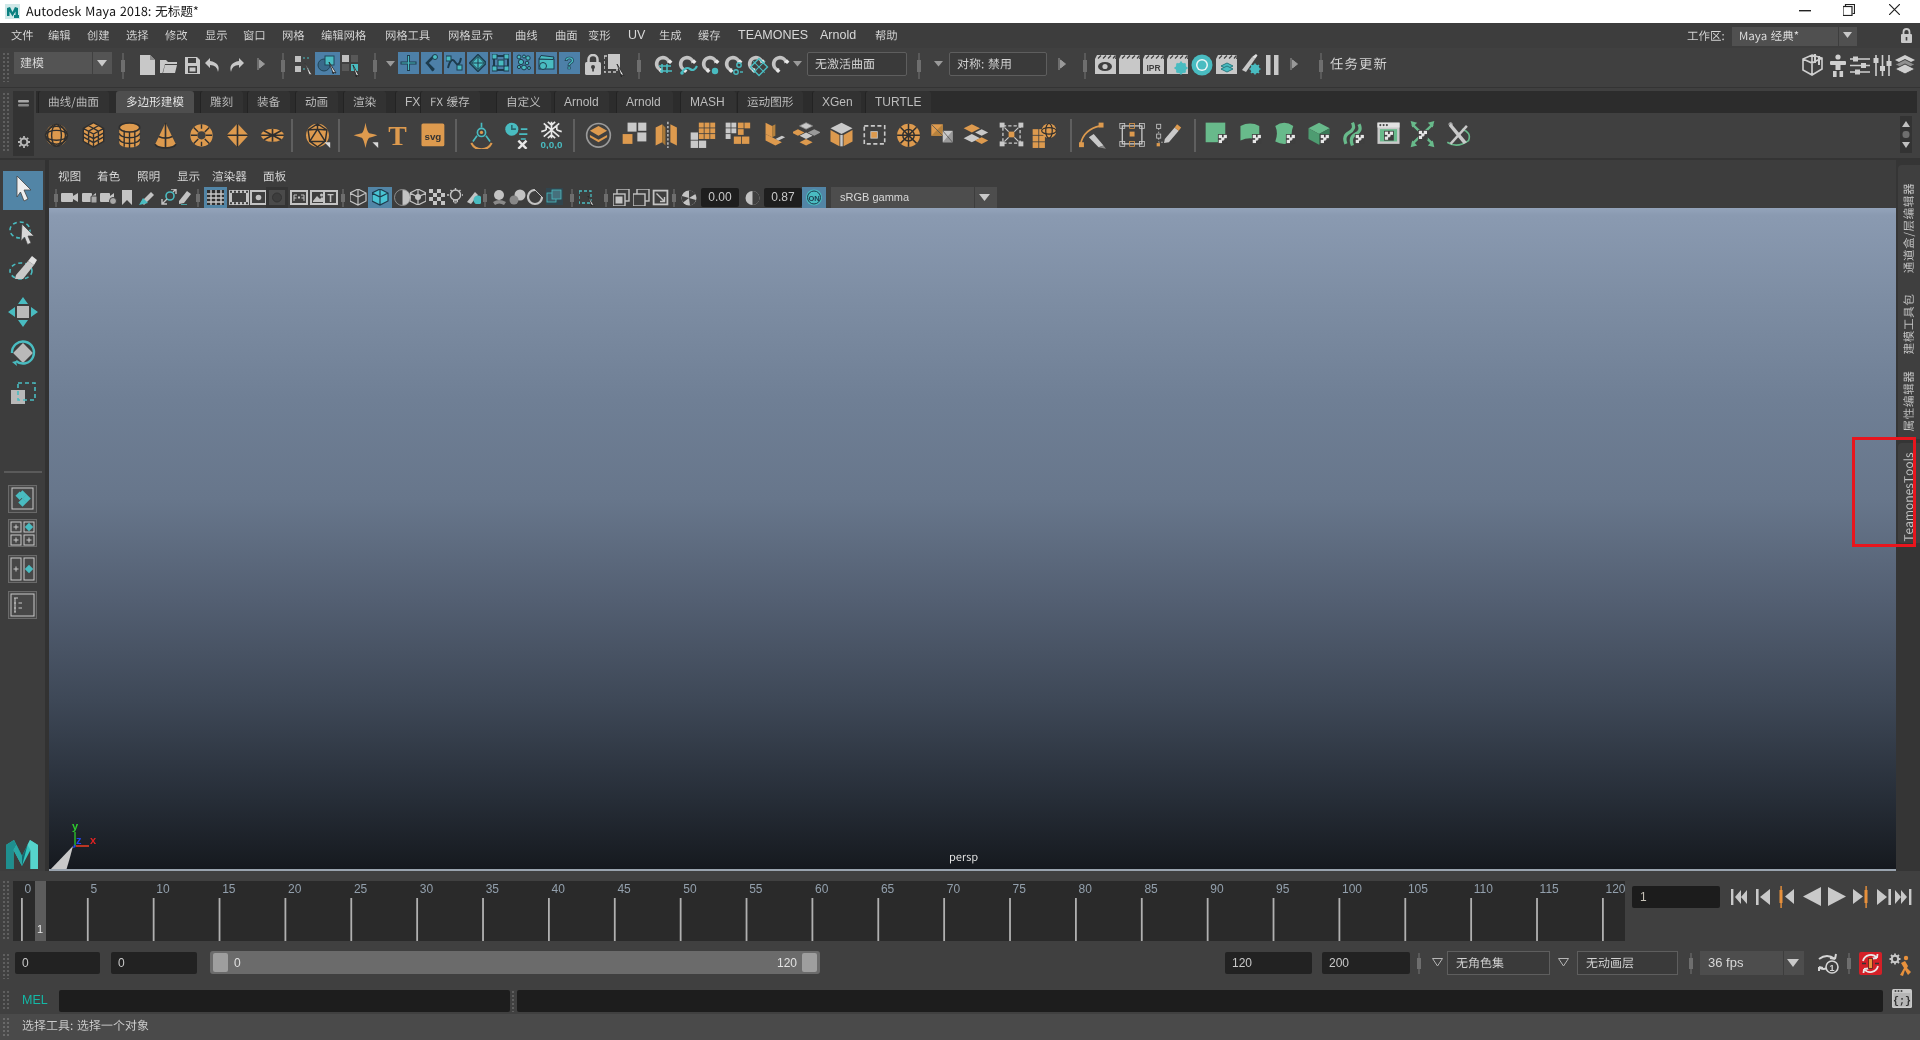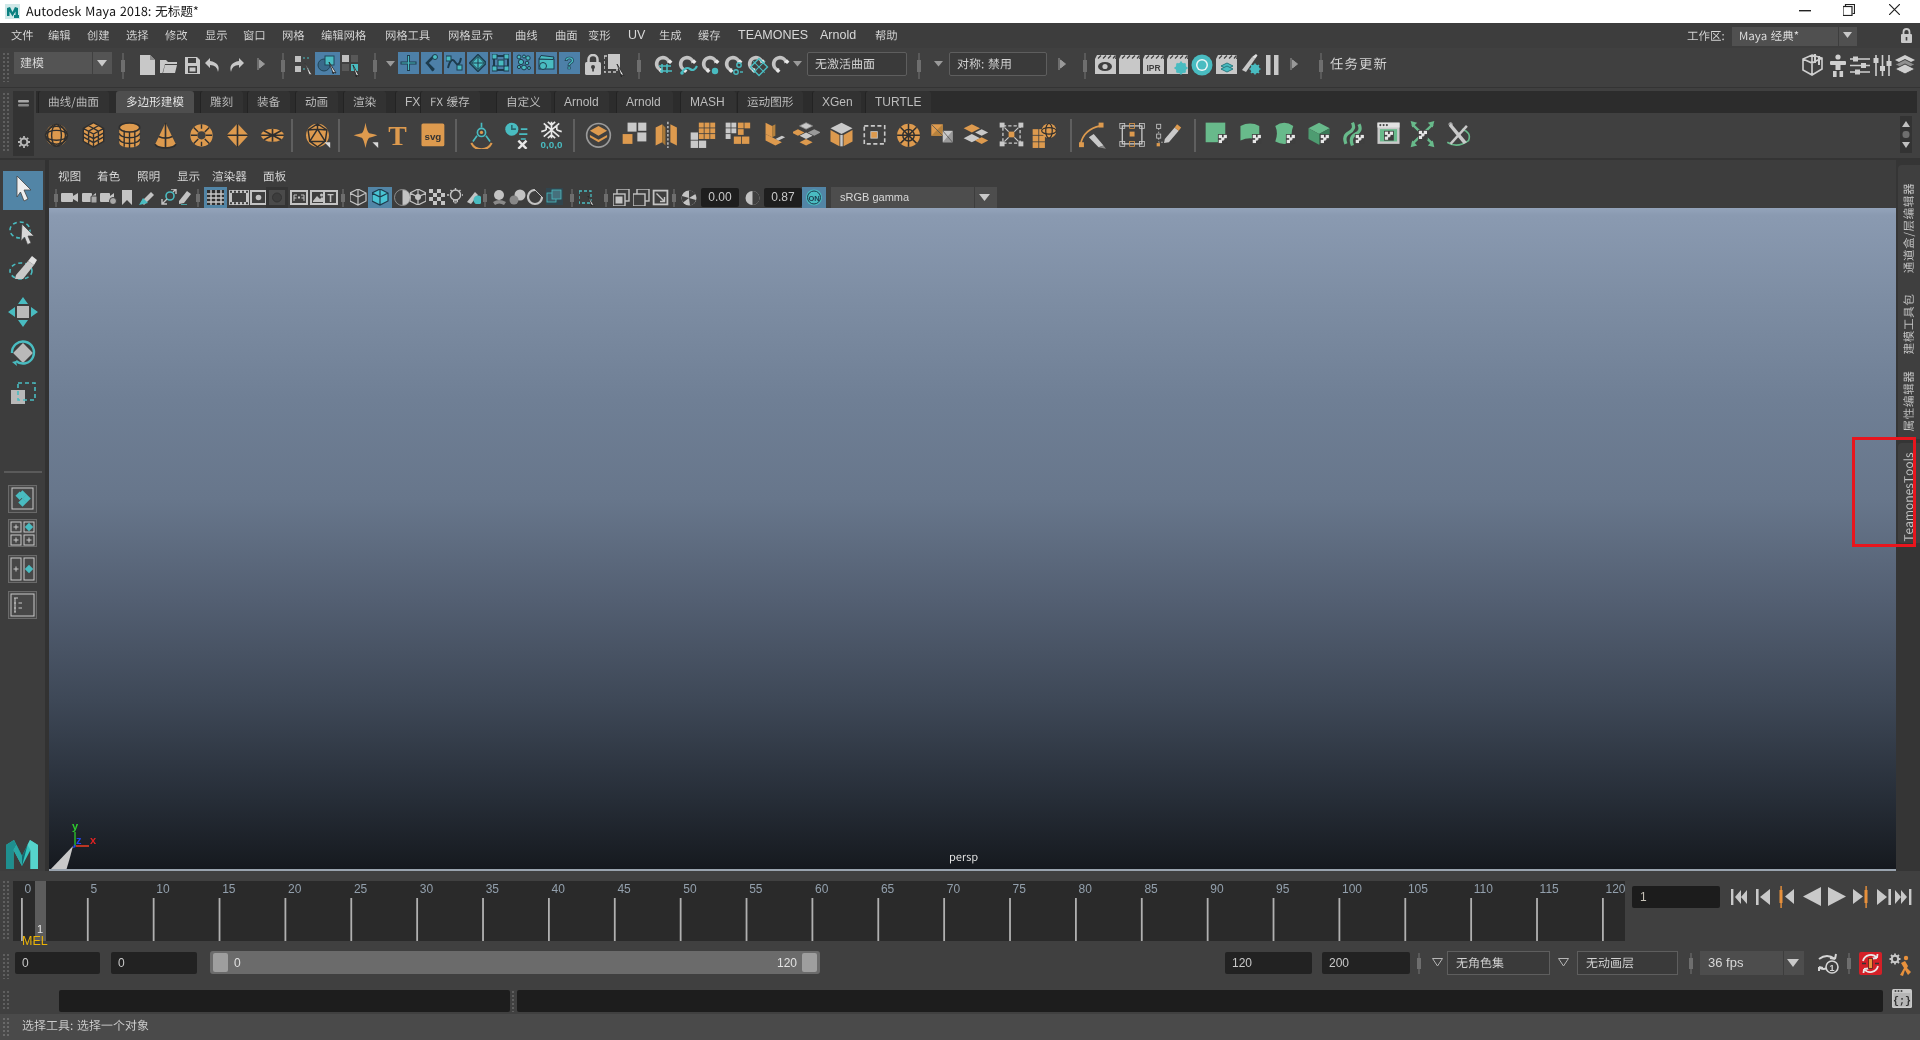--- a/index.html
+++ b/index.html
@@ -1101,21 +1101,21 @@
     <g stroke="#c9c9c9" stroke-width="1.8">
       <path d="M9 2.5 V4.7 M9 11.3 V13.5 M3.5 8 H5.7 M12.3 8 H14.5 M5 4 L6.5 5.5 M11.5 10.5 L13 12 M13 4 L11.5 5.5 M5 12 L6.5 10.5"></path>
     </g>
     <g fill="#e8913c">
       <circle cx="20" cy="7" r="2.2"></circle>
       <path d="M14 24 L18 17 L15 12 L19 10 L22 15 L21 17 L25 21 L22 24 L19 19 L17 25 Z"></path>
     </g>
   </svg>
 <div class="" style="left:0px;top:986px;width:1920px;height:28px;background:#404040"></div>
 <div class="" style="left:2px;top:990px;width:7px;height:20px;background:radial-gradient(#5f5f5f 1px,transparent 1.2px);background-size:4px 4px"></div>
-<div style="position:absolute;left:22px;top:928px;width:40px;height:26px;line-height:26px;font-size:12.5px;color:#eab308">MEL</div>
+<div style="position:absolute;left:22px;top:987px;width:40px;height:26px;line-height:26px;font-size:12.5px;color:#14b8a6">MEL</div>
 <div class="" style="left:59px;top:990px;width:451px;height:22px;background:#1d1d1d;border-radius:2px"></div>
 <div class="" style="left:511px;top:990px;width:4px;height:22px;background:radial-gradient(#5f5f5f 0.8px,transparent 1px);background-size:4px 4px"></div>
 <div class="" style="left:517px;top:990px;width:1366px;height:22px;background:#1d1d1d;border-radius:2px"></div>
 <svg style="position:absolute;left:1892px;top:989px;" width="20" height="19" viewBox="0 0 20 19">
     <rect width="20" height="19" rx="1.5" fill="#c9c9c9"></rect>
     <rect x="1.5" y="4" width="17" height="13.5" fill="#b5b5b5"></rect>
     <circle cx="3.5" cy="2" r="1" fill="#444"></circle>
     <circle cx="6.5" cy="2" r="1" fill="#444"></circle>
     <circle cx="9.5" cy="2" r="1" fill="#444"></circle>
     <text x="10" y="15" font-size="10" font-weight="bold" fill="#333" font-family="Liberation Mono" text-anchor="middle">{;}</text>

